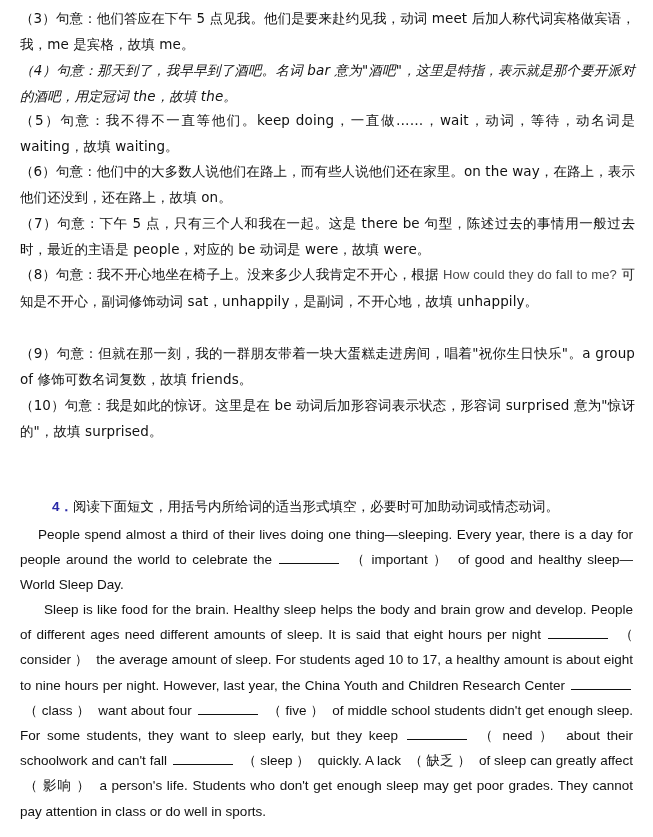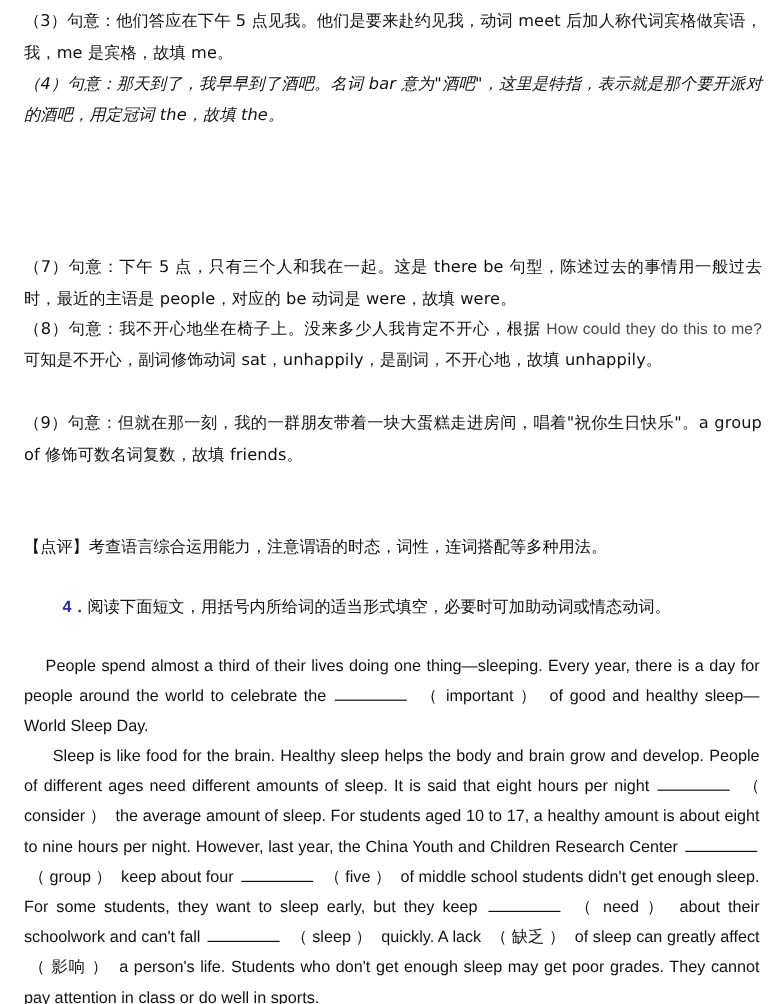--- a/index.html
+++ b/index.html
@@ -18,76 +18,82 @@
   .gray { color: #4a4a4a; }
   .comment { position: absolute; left: 20px; top: 443px; font-size: 13.5px; line-height: 26px; }
   .q4 {
     position: absolute; left: 20px; top: 495px; width: 615px;
     font-size: 13.5px; line-height: 22px; margin-left: 32px;
   }
   .q4 .num { color: #2a2aa8; font-weight: bold; font-family: "Liberation Sans", sans-serif; }
   .passage {
     position: absolute; left: 20px; width: 613px;
     font-family: "Liberation Sans", sans-serif; font-size: 13.5px; line-height: 25.2px;
-    text-align: justify; text-align-last: left; color: #111; margin-top: 20px;
+    text-align: justify; text-align-last: left; color: #111;
   }
   .blank { display: inline-block; width: 60px; border-bottom: 1px solid #111; height: 12px; vertical-align: baseline; margin: 0 2px; }
   .hint { margin: 0 4px; }
 </style>
 </head>
 <body>
 
 <div class="page">
 
   <div class="expl" style="top:5px;">
     <span>（3）</span><span>句意：</span><span>他们答应在下午 5 点见我。他们是要来赴约见我，动词 meet 后加人称代词宾格做宾语，我，me 是宾格，故填 me。</span>
   </div>
 
   <div class="expl" style="top:57px;font-style:italic;">
     <span>（4）</span><span>句意：</span><span>那天到了，我早早到了酒吧。名词 bar 意为"酒吧"，这里是特指，表示就是那个要开派对的酒吧，用定冠词 the，故填 the。</span>
   </div>
 
+  <div class="expl" style="top:107px;">
+    <span>（5）</span><span>句意：</span><span>我不得不一直等他们。keep doing，一直做……，wait，动词，等待，动名词是 waiting，故填 waiting。</span>
+  </div>
 
+  <div class="expl" style="top:158px;">
+    <span>（6）</span><span>句意：</span><span>他们中的大多数人说他们在路上，而有些人说他们还在家里。on the way，在路上，表示他们还没到，还在路上，故填 on。</span>
+  </div>
 
   <div class="expl" style="top:210px;">
     <span>（7）</span><span>句意：</span><span>下午 5 点，只有三个人和我在一起。这是 there be 句型，陈述过去的事情用一般过去时，最近的主语是 people，对应的 be 动词是 were，故填 were。</span>
   </div>
 
   <div class="expl" style="top:261px;">
-    <span>（8）</span><span>句意：</span><span>我不开心地坐在椅子上。没来多少人我肯定不开心，根据 </span><span class="en gray">How could they do this to me?</span><span> 可知是不开心，副词修饰动词 sat，unhappily，是副词，不开心地，故填 unhappily。</span>
+    <span>（8）</span><span>句意：</span><span>我不开心地坐在椅子上。没来多少人我肯定不开心，根据 </span><span class="en gray">How could they do fall to me?</span><span> 可知是不开心，副词修饰动词 sat，unhappily，是副词，不开心地，故填 unhappily。</span>
   </div>
 
   <div class="expl" style="top:340px;">
     <span>（9）</span><span>句意：</span><span>但就在那一刻，我的一群朋友带着一块大蛋糕走进房间，唱着"祝你生日快乐"。a group of 修饰可数名词复数，故填 friends。</span>
   </div>
 
+  <div class="expl" style="top:392px;">
+    <span>（10）</span><span>句意：</span><span>我是如此的惊讶。这里是在 be 动词后加形容词表示状态，形容词 surprised 意为"惊讶的"，故填 surprised。</span>
+  </div>
 
-  <div class="comment">
-    <span>【点评】</span><span>考查语言综合运用能力，注意谓语的时态，词性，连词搭配等多种用法。</span>
-  </div>
 
   <div class="q4">
     <span class="num">4．</span><span>阅读下面短文，用括号内所给词的适当形式填空，必要时可加助动词或情态动词。</span>
   </div>
 
   <div class="passage" style="top:522px; text-indent: 18px;">
     <span>People spend almost a third of their lives doing one thing—sleeping. Every year, there is a day for people around the world to celebrate the</span>
     <span class="blank"></span>
     <span class="hint">（ important ）</span>
     <span>of good and healthy sleep—World Sleep Day.</span>
   </div>
 
   <div class="passage" style="top:597px; text-indent: 24px;">
     <span>Sleep is like food for the brain. Healthy sleep helps the body and brain grow and develop. People of different ages need different amounts of sleep. It is said that eight hours per night</span>
     <span class="blank"></span>
     <span class="hint">（ consider ）</span>
     <span>the average amount of sleep. For students aged 10 to 17, a healthy amount is about eight to nine hours per night. However, last year, the China Youth and Children Research Center</span>
     <span class="blank"></span>
-    <span class="hint">（ group ）</span>
-    <span>keep about four</span>
+    <span class="hint">（ class ）</span>
+    <span>want about four</span>
     <span class="blank"></span>
     <span class="hint">（ five ）</span>
     <span>of middle school students didn't get enough sleep. For some students, they want to sleep early, but they keep</span>
     <span class="blank"></span>
     <span class="hint">（ need ）</span>
     <span>about their schoolwork and can't fall</span>
     <span class="blank"></span>
     <span class="hint">（ sleep ）</span>
     <span>quickly. A lack</span>
     <span class="hint">（ 缺乏 ）</span>

